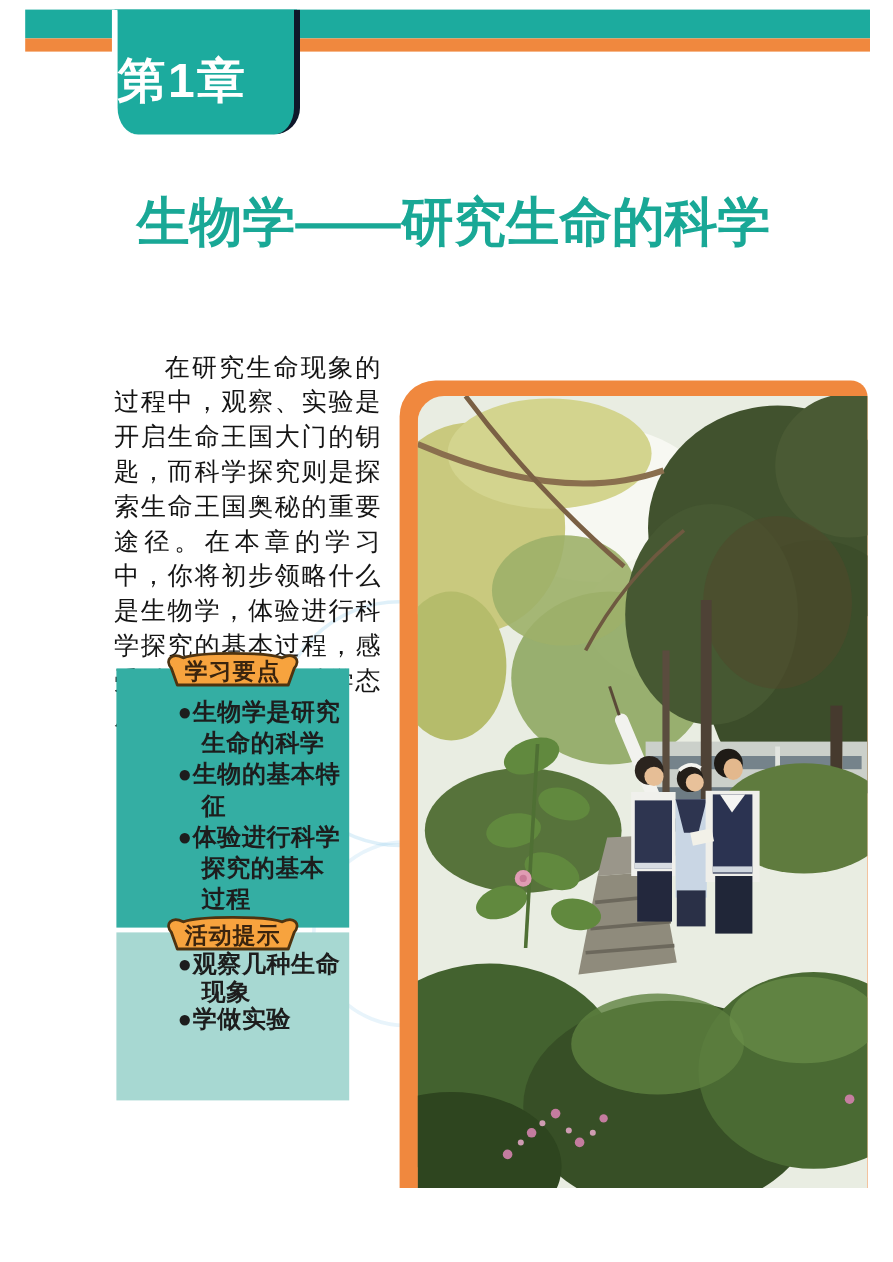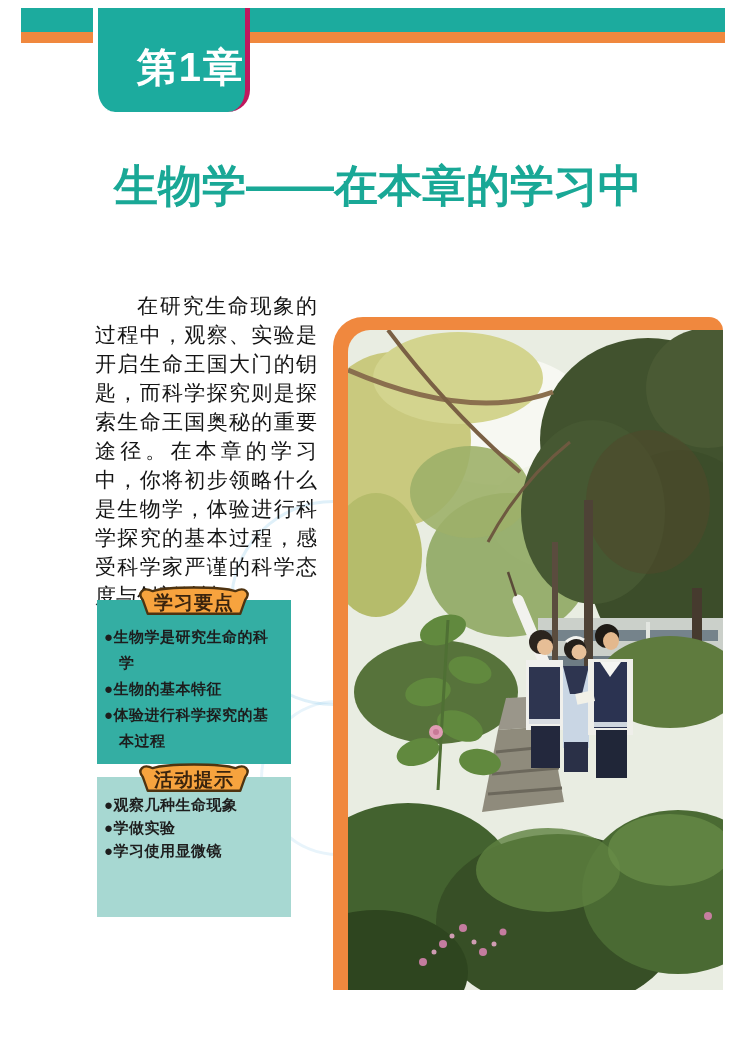--- a/index.html
+++ b/index.html
@@ -5,23 +5,23 @@
   html,body{margin:0;padding:0;background:#fff;}
   .page{
     position:relative;width:744px;height:1052px;background:#ffffff;
     overflow:hidden;font-family:"Liberation Sans",sans-serif;
   }
   
   .top-band{position:absolute;left:21px;top:8px;width:704px;height:24px;background:var(--teal);}
   .orange-stripe{position:absolute;left:21px;top:32px;width:704px;height:11px;background:var(--orange);}
   .chapter-tab{
     position:absolute;left:93px;top:8px;width:157px;height:104px;
-    background:var(--teal);border-left:5px solid #fff;border-right:5px solid #be185d;
+    background:var(--teal);border-left:5px solid #fff;border-right:5px solid #0f172a;
     border-radius:0 0 22px 22px;box-sizing:border-box;
-    display:flex;align-items:center;justify-content:flex-end;padding-top:14px;
+    display:flex;align-items:center;justify-content:flex-start;padding-top:14px;
   }
   .chapter-tab .chapter-label{
     color:#ffffff;font-size:40px;font-weight:bold;letter-spacing:2px;
   }
   
   .page-title{
     position:absolute;left:114px;top:160px;width:560px;
     color:var(--title-color);font-size:44px;font-weight:bold;letter-spacing:0px;
     line-height:52px;white-space:nowrap;
   }
@@ -33,35 +33,35 @@
   }
   
   .watermark{position:absolute;border:3px solid rgba(140,200,235,0.28);border-radius:50%;}
   .wm1{left:230px;top:500px;width:200px;height:200px;}
   .wm2{left:260px;top:700px;width:150px;height:150px;border-color:rgba(140,200,235,0.20);}
   
   .info-box{
     position:absolute;left:97px;width:194px;box-sizing:border-box;
     padding:24px 7px 10px 7px;
   }
-  .info-box.learning{top:600px;min-height:118px;background:var(--learning-box-bg);}
+  .info-box.learning{top:557px;min-height:118px;background:var(--learning-box-bg);}
   .info-box.activity{top:777px;min-height:140px;background:var(--activity-box-bg);padding-top:16px;}
   .ribbon{
     position:absolute;top:-17px;left:50%;transform:translateX(-50%);
     width:118px;height:38px;
   }
   .ribbon svg{position:absolute;left:0;top:0;width:118px;height:38px;}
   .ribbon .ribbon-text{
     position:absolute;left:0;top:7px;width:118px;text-align:center;
     font-size:19px;font-weight:bold;color:#3a240e;letter-spacing:1px;
   }
   .bullet-list{list-style:none;margin:0;padding:0;}
   .bullet-list li{
-    font-size:15px;font-weight:bold;color:#1d1d1d;
-    padding-left:1em;text-indent:-1em;letter-spacing:0.5px;
+    font-size:20px;font-weight:bold;color:#1d1d1d;
+    padding-left:1em;text-indent:-1em;letter-spacing:0.5px;margin-left:44px;
   }
   .learning .bullet-list li{line-height:26px;}
   .activity .bullet-list li{line-height:23px;}
   
   .photo-frame{
     position:absolute;left:333px;top:317px;width:390px;height:673px;
     background:var(--orange);border-radius:30px 14px 0 0;box-sizing:border-box;
     padding:13px 0 0 15px;
   }
   .photo{
@@ -74,21 +74,21 @@
 
 <div class="page">
 
   <div class="top-band"></div>
   <div class="orange-stripe"></div>
 
   <div class="chapter-tab">
     <span class="chapter-label">第1章</span>
   </div>
 
-  <div class="page-title">生物学——在本章的学习中</div>
+  <div class="page-title">生物学——研究生命的科学</div>
 
   <div class="watermark wm1"></div>
   <div class="watermark wm2"></div>
 
   <div class="intro">在研究生命现象的过程中，观察、实验是开启生命王国大门的钥匙，而科学探究则是探索生命王国奥秘的重要途径。在本章的学习中，你将初步领略什么是生物学，体验进行科学探究的基本过程，感受科学家严谨的科学态度与创新精神。</div>
 
   <div class="info-box learning">
     <div class="ribbon">
       <svg viewBox="0 0 120 36">
         <path d="M18 7 C8 2 2 9 8 16 L13 30 L107 30 L112 16 C118 9 112 2 102 7 C88 2 32 2 18 7 Z" fill="var(--banner-fill)" stroke="var(--banner-outline)" stroke-width="2.4" stroke-linejoin="round"></path>
@@ -105,21 +105,20 @@
   <div class="info-box activity">
     <div class="ribbon">
       <svg viewBox="0 0 120 36">
         <path d="M18 7 C8 2 2 9 8 16 L13 30 L107 30 L112 16 C118 9 112 2 102 7 C88 2 32 2 18 7 Z" fill="var(--banner-fill)" stroke="var(--banner-outline)" stroke-width="2.4" stroke-linejoin="round"></path>
       </svg>
       <span class="ribbon-text">活动提示</span>
     </div>
     <ul class="bullet-list">
         <li>●观察几种生命现象</li>
         <li>●学做实验</li>
-        <li>●学习使用显微镜</li>
       </ul>
   </div>
 
   <div class="photo-frame">
     <div class="photo">
       <svg viewBox="0 0 375 660" preserveAspectRatio="none">
 
         <rect width="375" height="660" fill="#E9EDE2"></rect>
         <ellipse cx="150" cy="90" rx="95" ry="65" fill="#F7F8F2"></ellipse>
         <ellipse cx="215" cy="185" rx="75" ry="55" fill="#F2F4EA"></ellipse>

